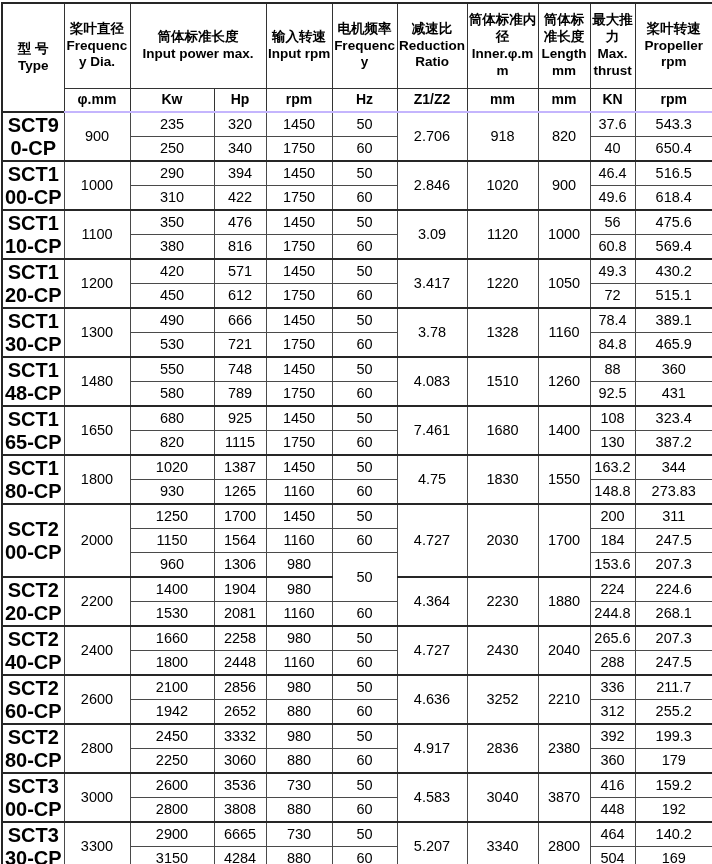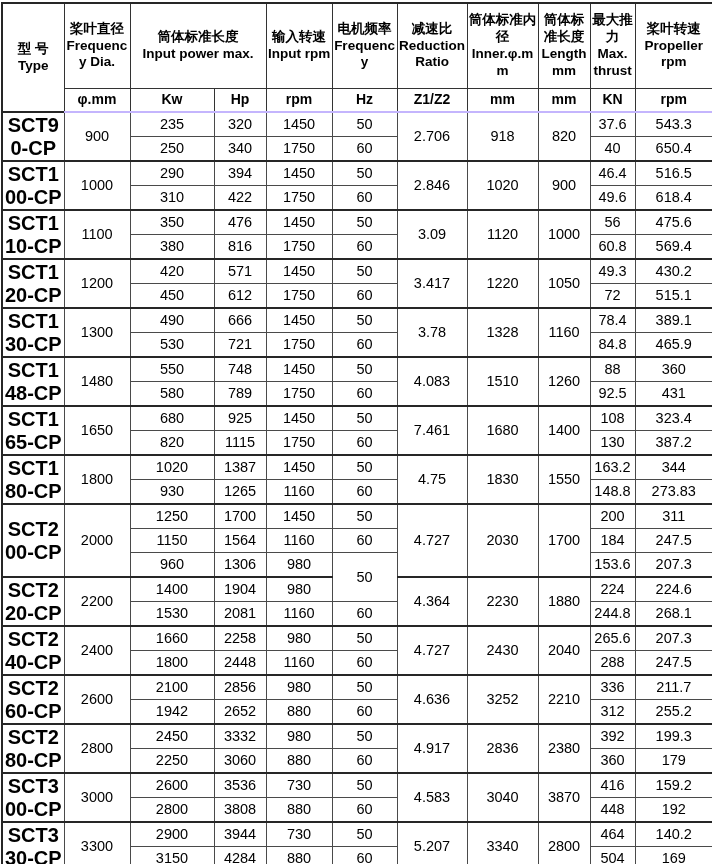--- a/index.html
+++ b/index.html
@@ -388,21 +388,21 @@
         <td>3808</td>
         <td>880</td>
         <td rowspan="1">60</td>
         <td>448</td>
         <td>192</td>
       </tr>
       <tr class="group-start">
         <td rowspan="2" class="model">SCT330-CP</td>
         <td rowspan="2">3300</td>
         <td>2900</td>
-        <td>3944</td>
+        <td>6665</td>
         <td>730</td>
         <td rowspan="1">50</td>
         <td rowspan="2">5.207</td>
         <td rowspan="2">3340</td>
         <td rowspan="2">2800</td>
         <td>464</td>
         <td>140.2</td>
       </tr>
       <tr>
         <td>3150</td>

